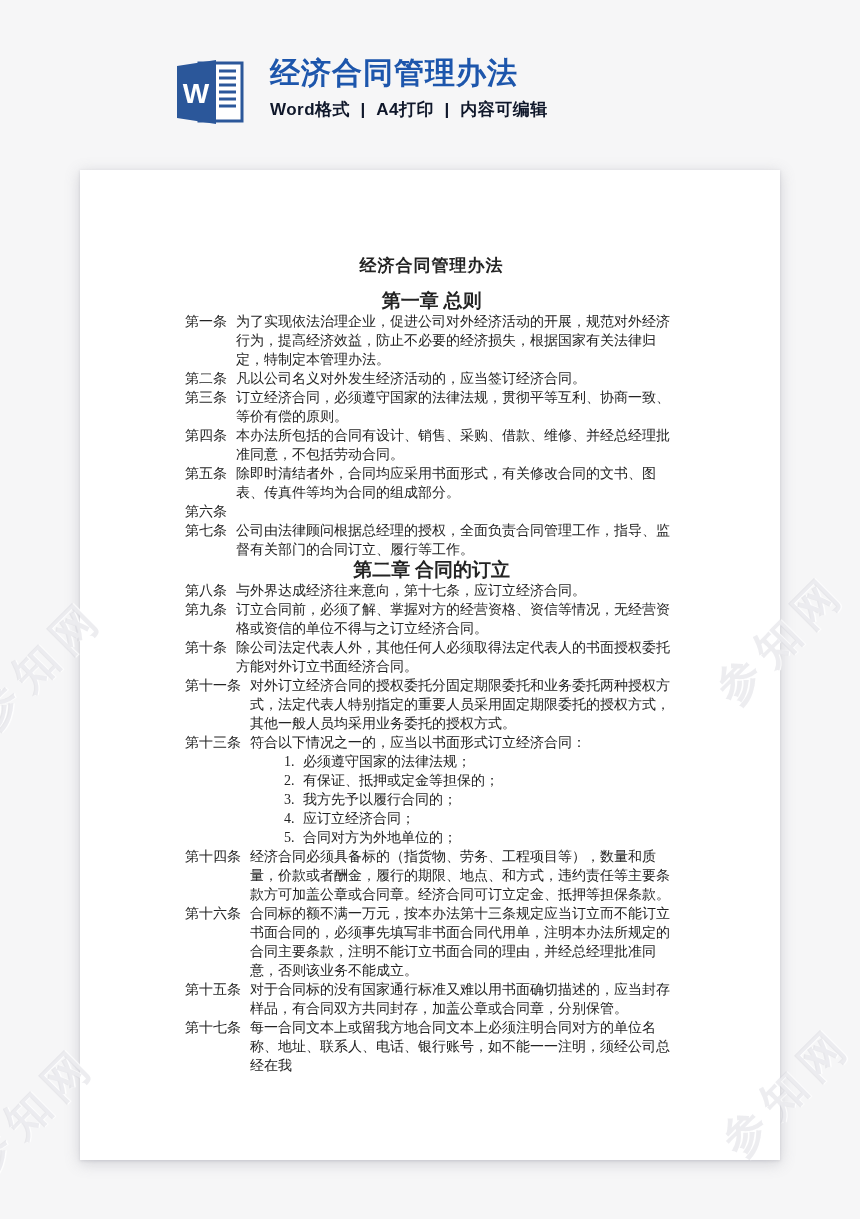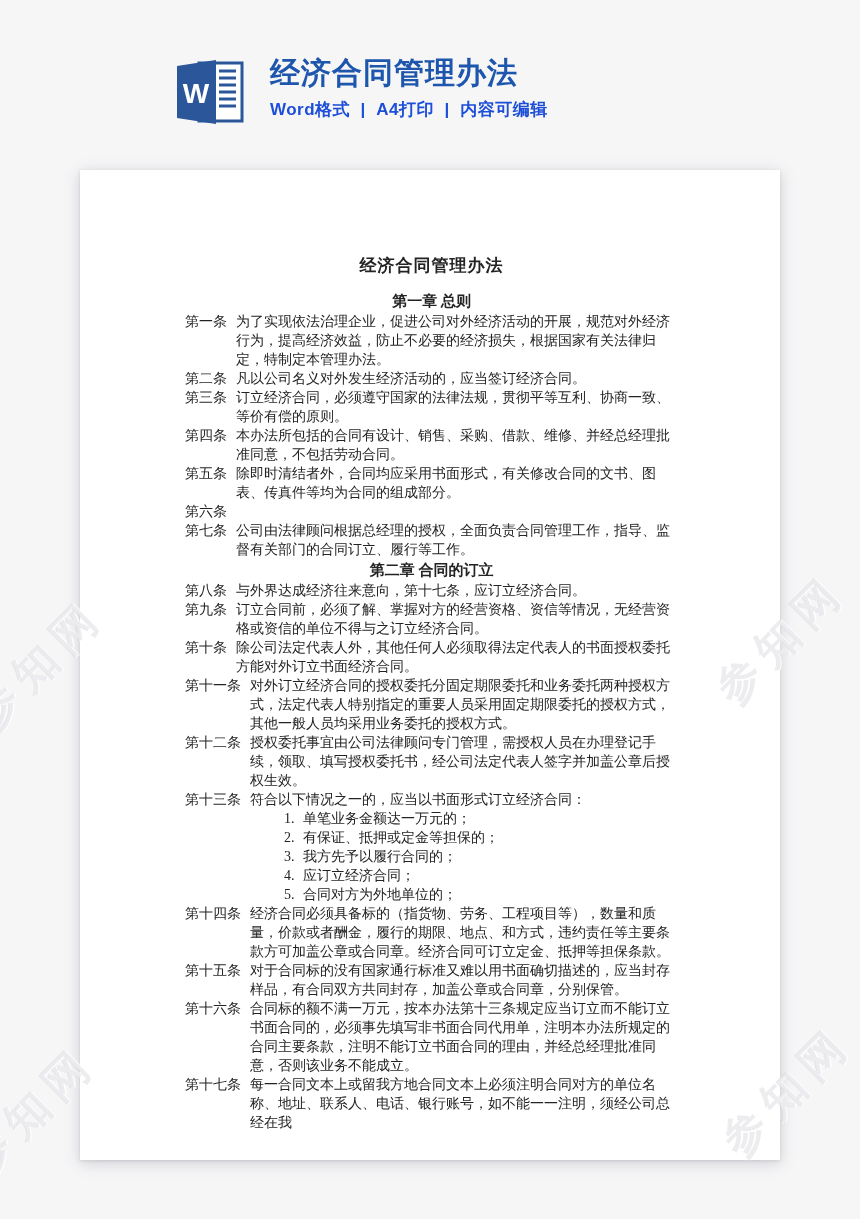--- a/index.html
+++ b/index.html
@@ -60,21 +60,21 @@
   .doc-title {
     text-align: center;
     font-size: 17px;
     font-weight: bold;
     letter-spacing: 1px;
     margin-bottom: 15px;
   }
   .chapter {
     text-align: center;
     font-weight: bold;
-    font-size: 15px;
+    font-size: 19px;
     line-height: 20px;
     padding: 1px 0;
   }
   .article { display: flex; align-items: flex-start; }
   .article .label { flex: none; margin-right: 9px; white-space: nowrap; text-align: right; }
   .article .atext { flex: 1; }
   .article ol {
     list-style: decimal;
     padding-left: 48px;
   }
@@ -114,21 +114,21 @@
         <line x1="49" y1="43" x2="66" y2="43"></line>
         <line x1="49" y1="50" x2="66" y2="50"></line>
       </g>
 
       <polygon points="7,10 46,4 46,68 7,62" fill="#2b579a"></polygon>
       <text x="26" y="47" text-anchor="middle" fill="#ffffff" font-size="28" font-weight="bold" font-family="Liberation Sans, DejaVu Sans, sans-serif">W</text>
     </svg>
   </div>
   <div class="hdr-text">
     <div class="hdr-title" style="color: rgb(29, 86, 172);">经济合同管理办法</div>
-    <div class="hdr-sub" style="color: #1d4ed8;">Word格式  |  A4打印  |  内容可编辑</div>
+    <div class="hdr-sub" style="color: #0f172a;">Word格式  |  A4打印  |  内容可编辑</div>
   </div>
 </div>
 
 <div class="a4-page">
   <div class="doc">
     <div class="doc-title">经济合同管理办法</div>
     <div id="doc-body">
         <div class="chapter">第一章 总则</div>
         <div class="article">
           <span class="label">第一条</span>
@@ -168,44 +168,40 @@
         </div>
         <div class="article">
           <span class="label">第十条</span>
           <div class="atext">除公司法定代表人外，其他任何人必须取得法定代表人的书面授权委托方能对外订立书面经济合同。</div>
         </div>
         <div class="article">
           <span class="label">第十一条</span>
           <div class="atext">对外订立经济合同的授权委托分固定期限委托和业务委托两种授权方式，法定代表人特别指定的重要人员采用固定期限委托的授权方式，其他一般人员均采用业务委托的授权方式。</div>
         </div>
         <div class="article">
-          <span class="label">第十二条</span>
-          <div class="atext">授权委托事宜由公司法律顾问专门管理，需授权人员在办理登记手续，领取、填写授权委托书，经公司法定代表人签字并加盖公章后授权生效。</div>
-        </div>
-        <div class="article">
           <span class="label">第十三条</span>
           <div class="atext">符合以下情况之一的，应当以书面形式订立经济合同：<ol>
-              <li>单笔业务金额达一万元的；</li>
+              <li>必须遵守国家的法律法规；</li>
               <li>有保证、抵押或定金等担保的；</li>
               <li>我方先予以履行合同的；</li>
               <li>应订立经济合同；</li>
               <li>合同对方为外地单位的；</li>
             </ol></div>
         </div>
         <div class="article">
           <span class="label">第十四条</span>
           <div class="atext">经济合同必须具备标的（指货物、劳务、工程项目等），数量和质量，价款或者酬金，履行的期限、地点、和方式，违约责任等主要条款方可加盖公章或合同章。经济合同可订立定金、抵押等担保条款。</div>
         </div>
         <div class="article">
+          <span class="label">第十六条</span>
+          <div class="atext">合同标的额不满一万元，按本办法第十三条规定应当订立而不能订立书面合同的，必须事先填写非书面合同代用单，注明本办法所规定的合同主要条款，注明不能订立书面合同的理由，并经总经理批准同意，否则该业务不能成立。</div>
+        </div>
+        <div class="article">
           <span class="label">第十五条</span>
           <div class="atext">对于合同标的没有国家通行标准又难以用书面确切描述的，应当封存样品，有合同双方共同封存，加盖公章或合同章，分别保管。</div>
-        </div>
-        <div class="article">
-          <span class="label">第十六条</span>
-          <div class="atext">合同标的额不满一万元，按本办法第十三条规定应当订立而不能订立书面合同的，必须事先填写非书面合同代用单，注明本办法所规定的合同主要条款，注明不能订立书面合同的理由，并经总经理批准同意，否则该业务不能成立。</div>
         </div>
         <div class="article">
           <span class="label">第十七条</span>
           <div class="atext">每一合同文本上或留我方地合同文本上必须注明合同对方的单位名称、地址、联系人、电话、银行账号，如不能一一注明，须经公司总经在我</div>
         </div>
       </div>
   </div>
 </div>
 
 <div class="wm wm1">参知网</div>

